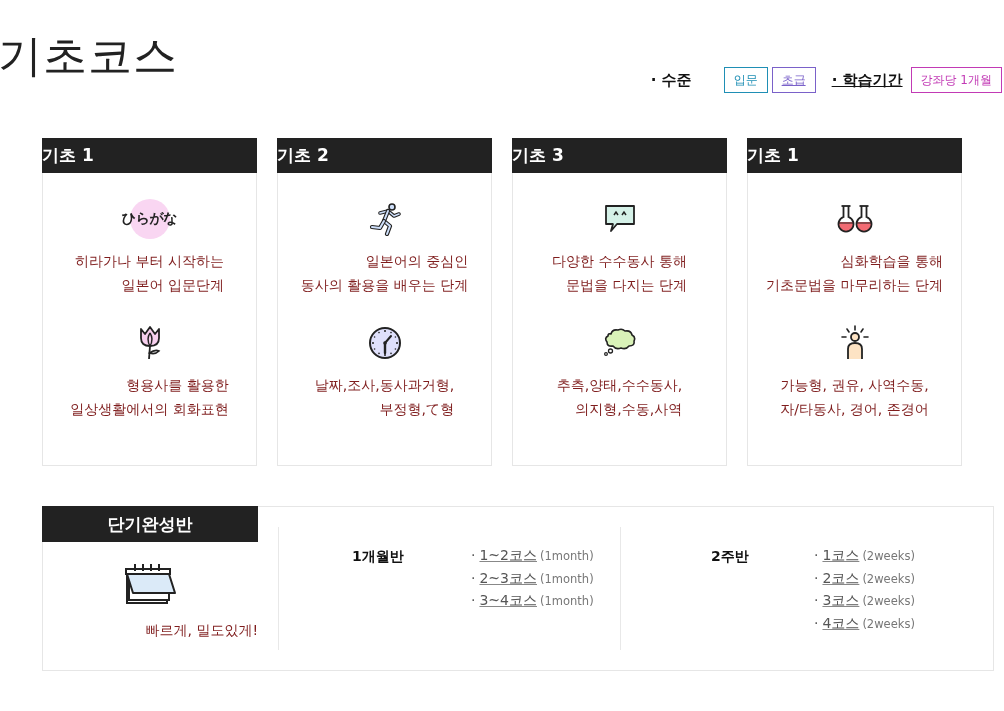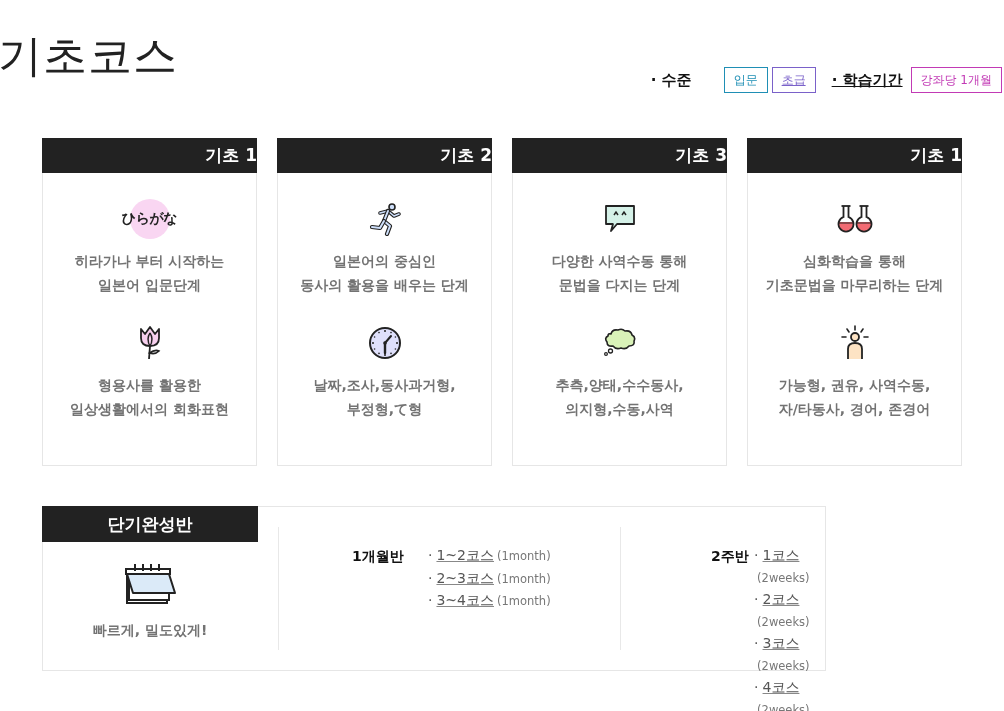--- a/index.html
+++ b/index.html
@@ -9,41 +9,41 @@
   .page-title { position: absolute; left: -2px; top: 30px; font-size: 44px; font-weight: 300; color: #222; letter-spacing: 1px; line-height: 1.2; }
 
   .meta { position: absolute; right: 2px; top: 67px; display: flex; align-items: center; height: 26px; }
   .meta-label { font-size: 15px; font-weight: bold; color: #111; margin-right: 8px; }
   .meta-label.second { margin-left: 12px; text-decoration: underline; }
   .tag { height: 26px; line-height: 24px; padding: 0 9px; border: 1px solid; font-size: 12px; margin-right: 4px; background: #fff; }
   .tag.last { margin-right: 0; }
 
   .cards { position: absolute; left: 42px; top: 138px; display: flex; gap: 20px; }
   .card { width: 215px; height: 328px; border: 1px solid #e6e6e6; border-top: none; background: #fff; display: flex; flex-direction: column; align-items: center; }
-  .card-header { width: 215px; margin-left: -1px; margin-right: -1px; height: 35px; background: #222; color: #fff; font-size: 17px; font-weight: bold; text-align: right; line-height: 35px; }
+  .card-header { width: 215px; margin-left: -1px; margin-right: -1px; height: 35px; background: #222; color: #fff; font-size: 17px; font-weight: bold; text-align: left; line-height: 35px; }
   .icon { width: 40px; height: 40px; display: flex; align-items: center; justify-content: center; }
   .icon-1 { margin-top: 26px; }
-  .desc { font-size: 14px; color: #737373; text-align: center; line-height: 24px; margin-top: 10px; white-space: pre-line; font-weight: bold; }
+  .desc { font-size: 14px; color: #7f1d1d; text-align: right; line-height: 24px; margin-top: 10px; white-space: pre-line; }
   .icon-2 { margin-top: 26px; }
 
   .hira { position: relative; width: 60px; height: 40px; display: flex; align-items: center; justify-content: center; }
   .hira .circ { position: absolute; left: 10px; top: 0; width: 40px; height: 40px; border-radius: 50%; background: #f9d6f2; }
   .hira span { position: relative; font-size: 14px; font-weight: bold; color: #222; letter-spacing: -0.5px; }
 
-  .short { position: absolute; left: 42px; top: 506px; width: 784px; height: 165px; border: 1px solid #e6e6e6; }
+  .short { position: absolute; left: 42px; top: 506px; width: 952px; height: 165px; border: 1px solid #e6e6e6; }
   .short-left { position: absolute; left: -1px; top: -1px; width: 216px; }
   .short-header { height: 36px; background: #222; color: #fff; font-size: 17px; font-weight: bold; text-align: center; line-height: 36px; }
   .short-left .icon { margin: 20px auto 0; width: 56px; height: 44px; }
   .short-left .desc { margin-top: 12px; }
   .vline { position: absolute; top: 20px; width: 1px; height: 123px; background: #e8e8e8; }
 
   .plan { position: absolute; display: flex; }
   .plan-name { font-size: 14px; font-weight: bold; color: #111; width: 76px; line-height: 22px; }
   .plan-items { list-style: none; }
-  .plan-items li { font-size: 14px; color: #555; line-height: 21.5px; }
+  .plan-items li { font-size: 14px; color: #555; line-height: 21.5px; margin-left: 43px; }
   .plan-items li .bullet { margin-right: 4px; }
   .plan-items li .course { text-decoration: underline; text-decoration-color: #888; }
   .plan-items li .dur { font-size: 11.5px; color: #777; margin-left: 3px; }
 </style>
 </head>
 <body>
 
 <h1 class="page-title">기초코스</h1>
 
 <div class="meta">
@@ -121,21 +121,21 @@
 
   <div class="card">
     <div class="card-header">기초 3</div>
     <div class="icon icon-1">
       <svg width="32" height="30" viewBox="0 0 32 30">
         <path d="M2 2 H30 V20 H13 L7 27 L9 20 H2 Z" fill="#d5f1e8" stroke="#222" stroke-width="1.8" stroke-linejoin="round"></path>
         <path d="M10 11 L12 8 L14 11" fill="none" stroke="#222" stroke-width="1.5"></path>
         <path d="M18 11 L20 8 L22 11" fill="none" stroke="#222" stroke-width="1.5"></path>
       </svg>
     </div>
-    <div class="desc">다양한 사역수동 통해
+    <div class="desc">다양한 수수동사 통해
 문법을 다지는 단계</div>
     <div class="icon icon-2">
       <svg width="34" height="30" viewBox="0 0 34 30">
         <path d="M8 6 Q9 1 15 2 Q19 0 22 3 Q28 2 29 7 Q33 9 31 13 Q32 18 26 18 Q23 22 18 20 Q13 22 10 18 Q4 19 4 14 Q1 10 5 8 Q5 5 8 6 Z" fill="#d9f2b8" stroke="#222" stroke-width="1.6" stroke-linejoin="round"></path>
         <circle cx="7.5" cy="23" r="2" fill="#fff" stroke="#222" stroke-width="1.3"></circle>
         <circle cx="3" cy="26" r="1.4" fill="#fff" stroke="#222" stroke-width="1.2"></circle>
       </svg>
     </div>
     <div class="desc">추측,양태,수수동사,
 의지형,수동,사역</div>

